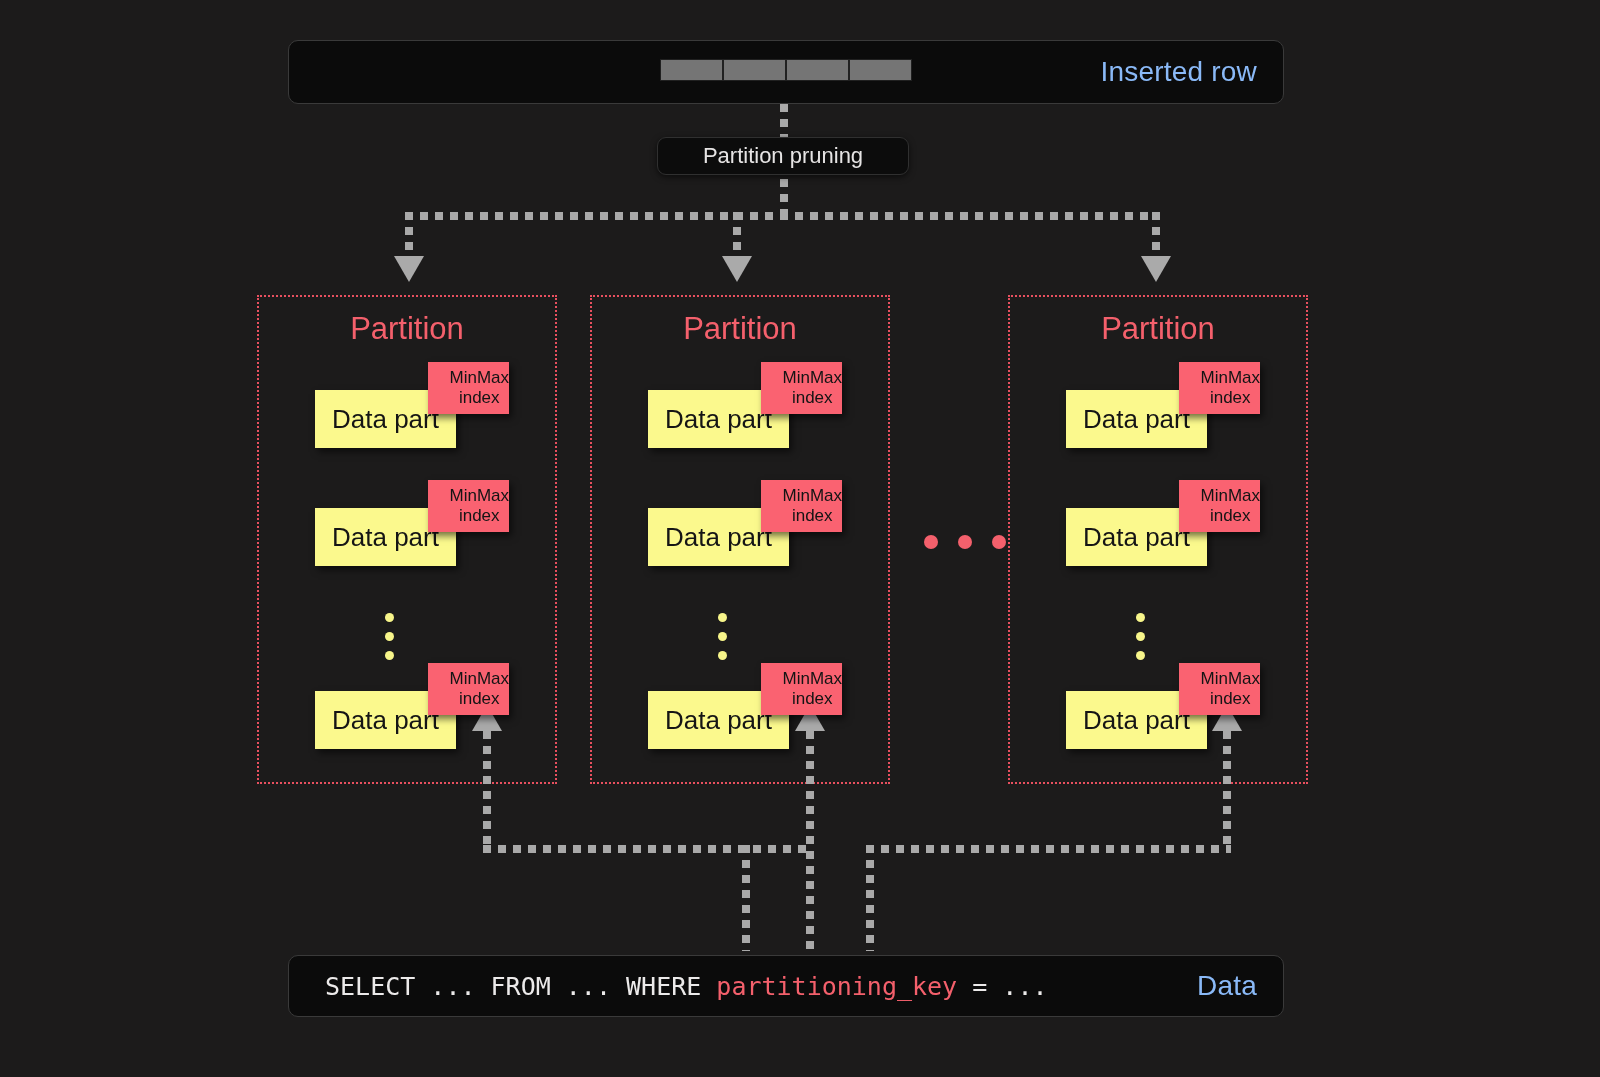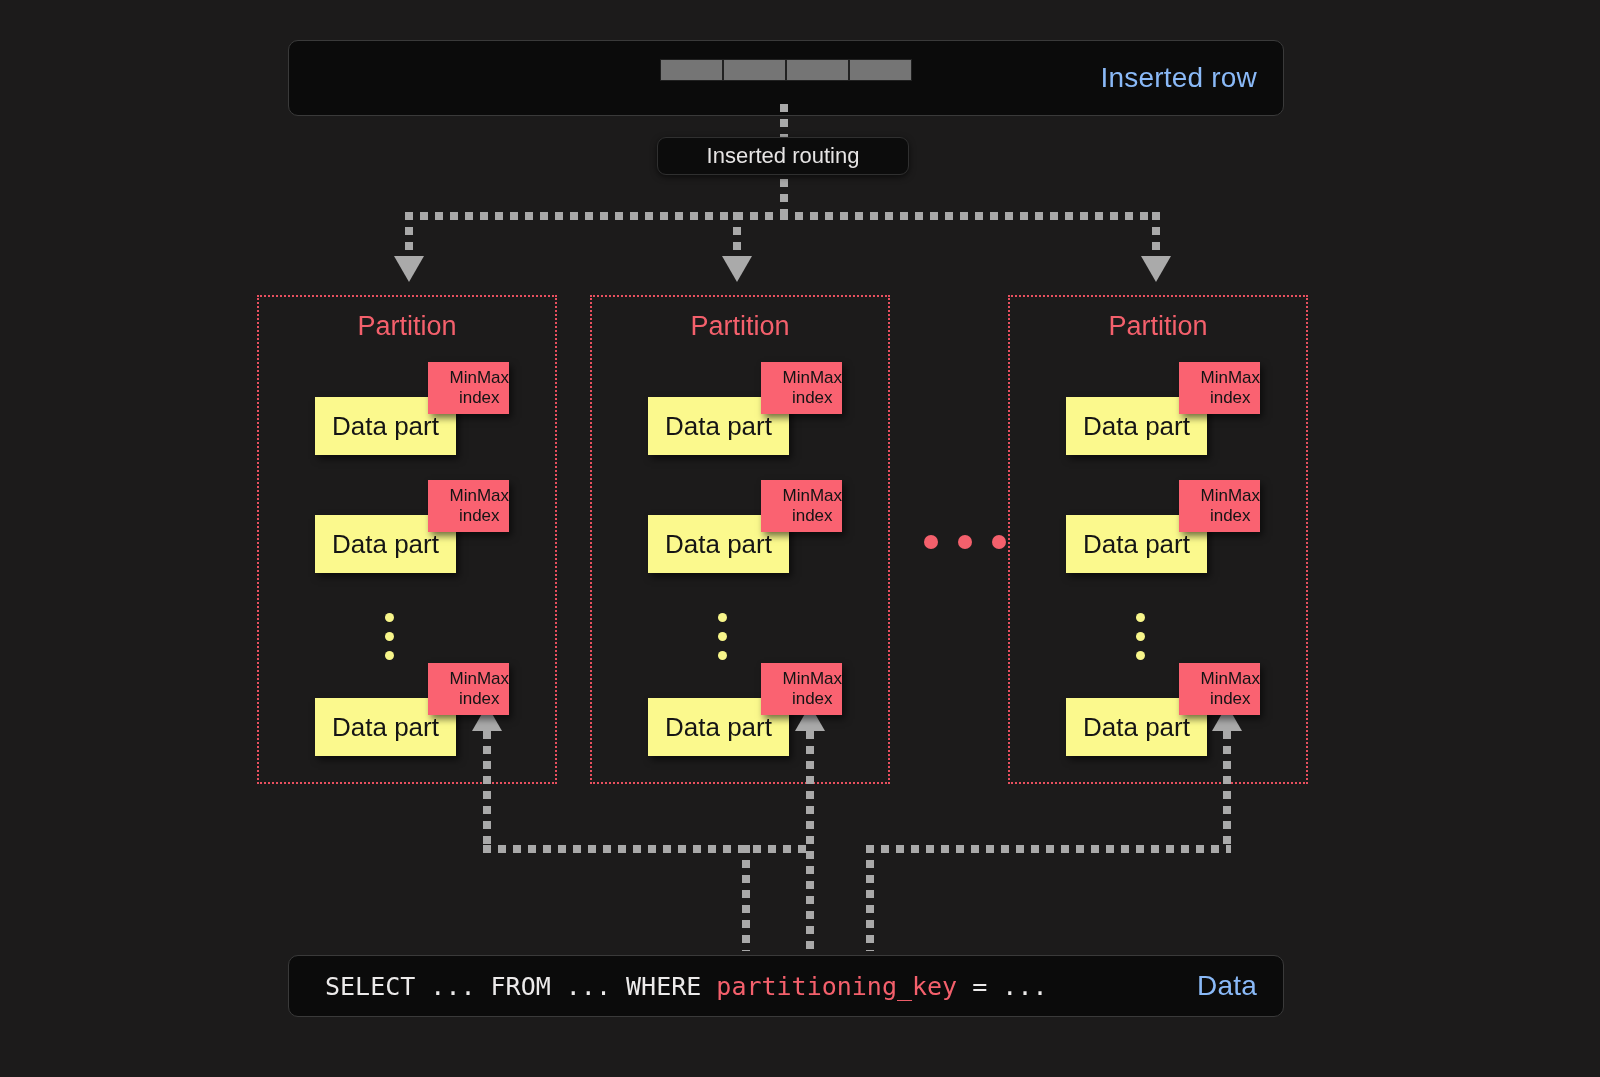--- a/index.html
+++ b/index.html
@@ -14,21 +14,21 @@
   
   .abs{position:absolute;box-sizing:border-box;}
 
   
   .bar{
     background:#0b0b0b;
     border:1px solid #3a3a3a;
     border-radius:10px;
     display:flex;align-items:center;
   }
-  .inserted-row-bar{left:288px;top:40px;width:996px;height:76px;}
+  .inserted-row-bar{left:288px;top:40px;width:996px;height:64px;}
   .query-bar{left:288px;top:955px;width:996px;height:62px;}
 
   .corner-label{
     position:absolute;right:26px;top:50%;transform:translateY(-50%);
     color:#8ab9f7;font-size:28px;letter-spacing:0.2px;white-space:nowrap;
   }
 
   
   .row-cells{position:absolute;left:371px;top:18px;display:flex;}
   .row-cell{
@@ -85,27 +85,27 @@
   .partition{
     position:absolute;top:295px;height:489px;
     border:2px dotted #e8505f;
     box-sizing:border-box;
   }
   .p1{left:257px;width:300px;}
   .p2{left:590px;width:300px;}
   .p3{left:1008px;width:300px;}
   .partition-title{
     position:absolute;left:0;right:0;top:14px;text-align:center;
-    color:#f4606c;font-size:27px;
+    color:#f4606c;font-size:31px;
   }
 
   
   .part-group{position:absolute;}
   .data-part{
-    position:absolute;left:0;top:35px;width:141px;height:58px;
+    position:absolute;left:0;top:28px;width:141px;height:58px;
     background:#fbf98d;
     color:#151515;font-size:26px;
     display:flex;align-items:center;justify-content:center;
     box-shadow:3px 4px 7px rgba(0,0,0,.55);
   }
   .minmax{
     position:absolute;left:113px;top:0;width:81px;height:52px;
     background:#fa6271;
     color:#141414;font-size:17px;line-height:20px;text-align:center;
     display:flex;align-items:center;justify-content:flex-end;
@@ -135,21 +135,21 @@
       <div class="row-cell"></div>
       <div class="row-cell"></div>
       <div class="row-cell"></div>
     </div>
     <div class="corner-label">Inserted row</div>
   </div>
 
   <div class="dot-v" style="left:780px;top:104px;height:111px;"></div>
 
   <div class="abs pill routing-pill">
-    <span>Inserted routing</span>
+    <span>Partition pruning</span>
   </div>
 
   <div class="dot-h" style="left:405px;top:212px;width:755px;"></div>
 
   <div class="dot-v" style="left:405px;top:212px;height:48px;"></div>
   <div class="arrow-down" style="left:394px;top:256px;"></div>
 
   <div class="dot-v" style="left:733px;top:212px;height:48px;"></div>
   <div class="arrow-down" style="left:722px;top:256px;"></div>
 

